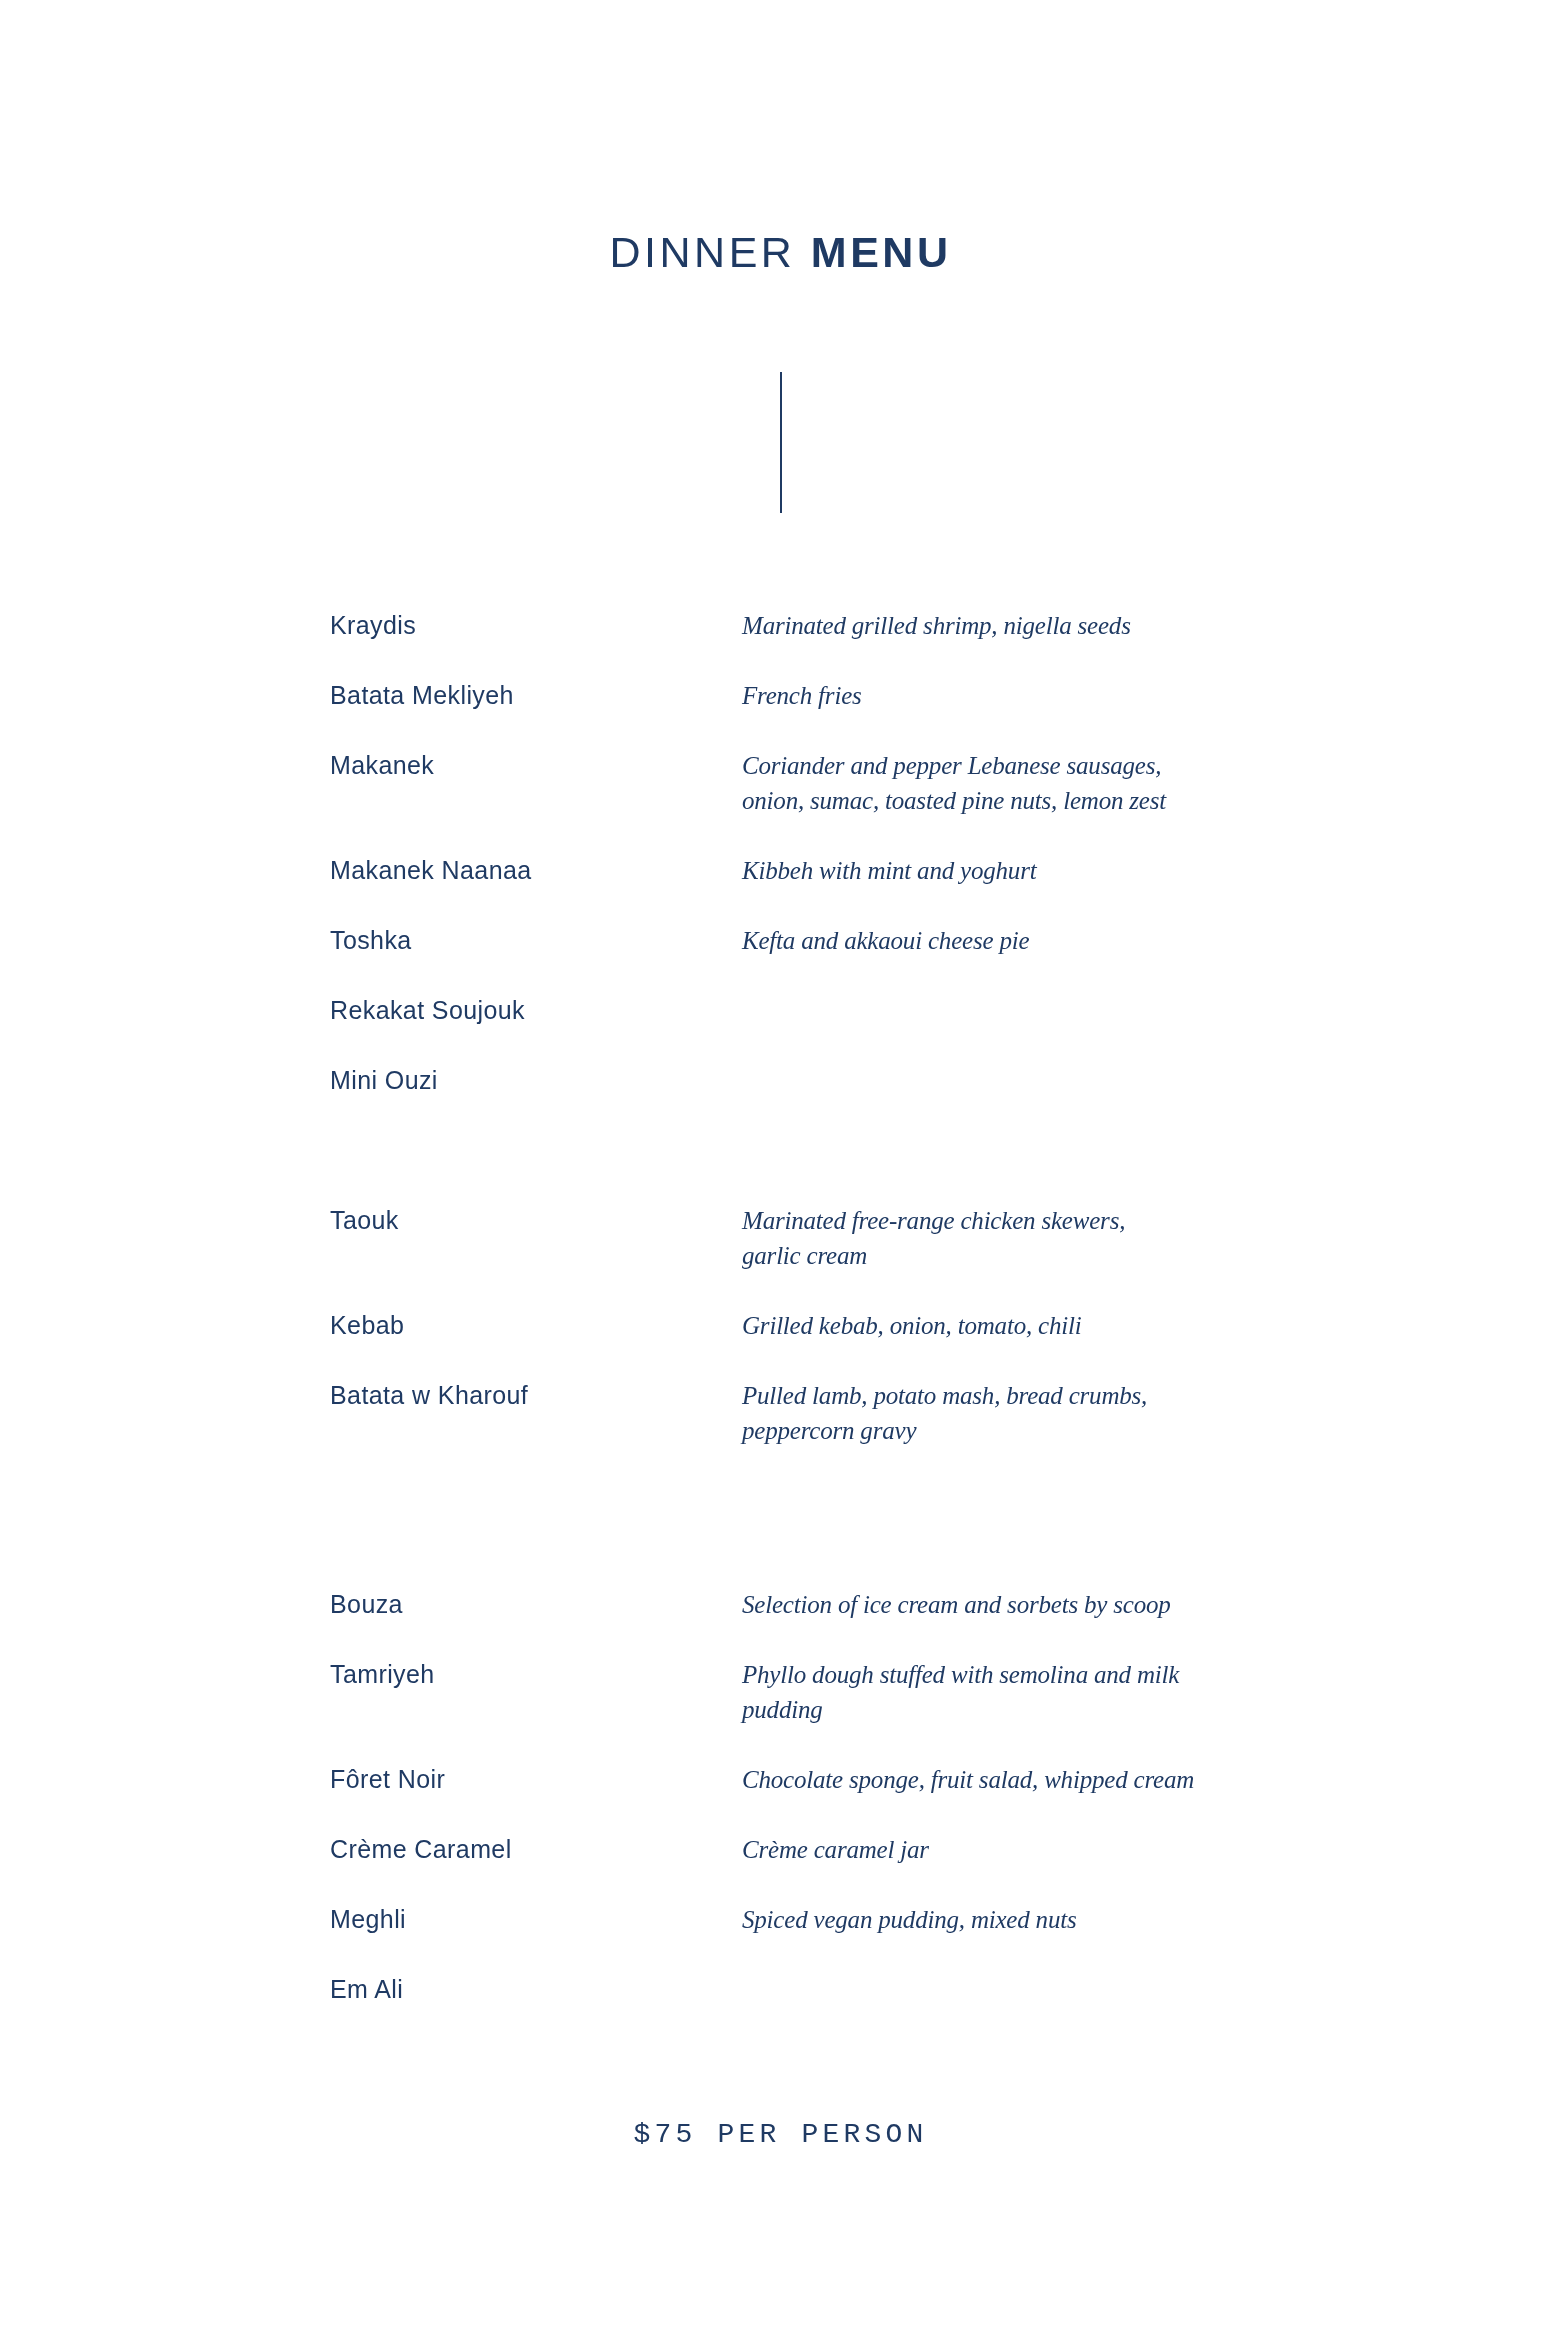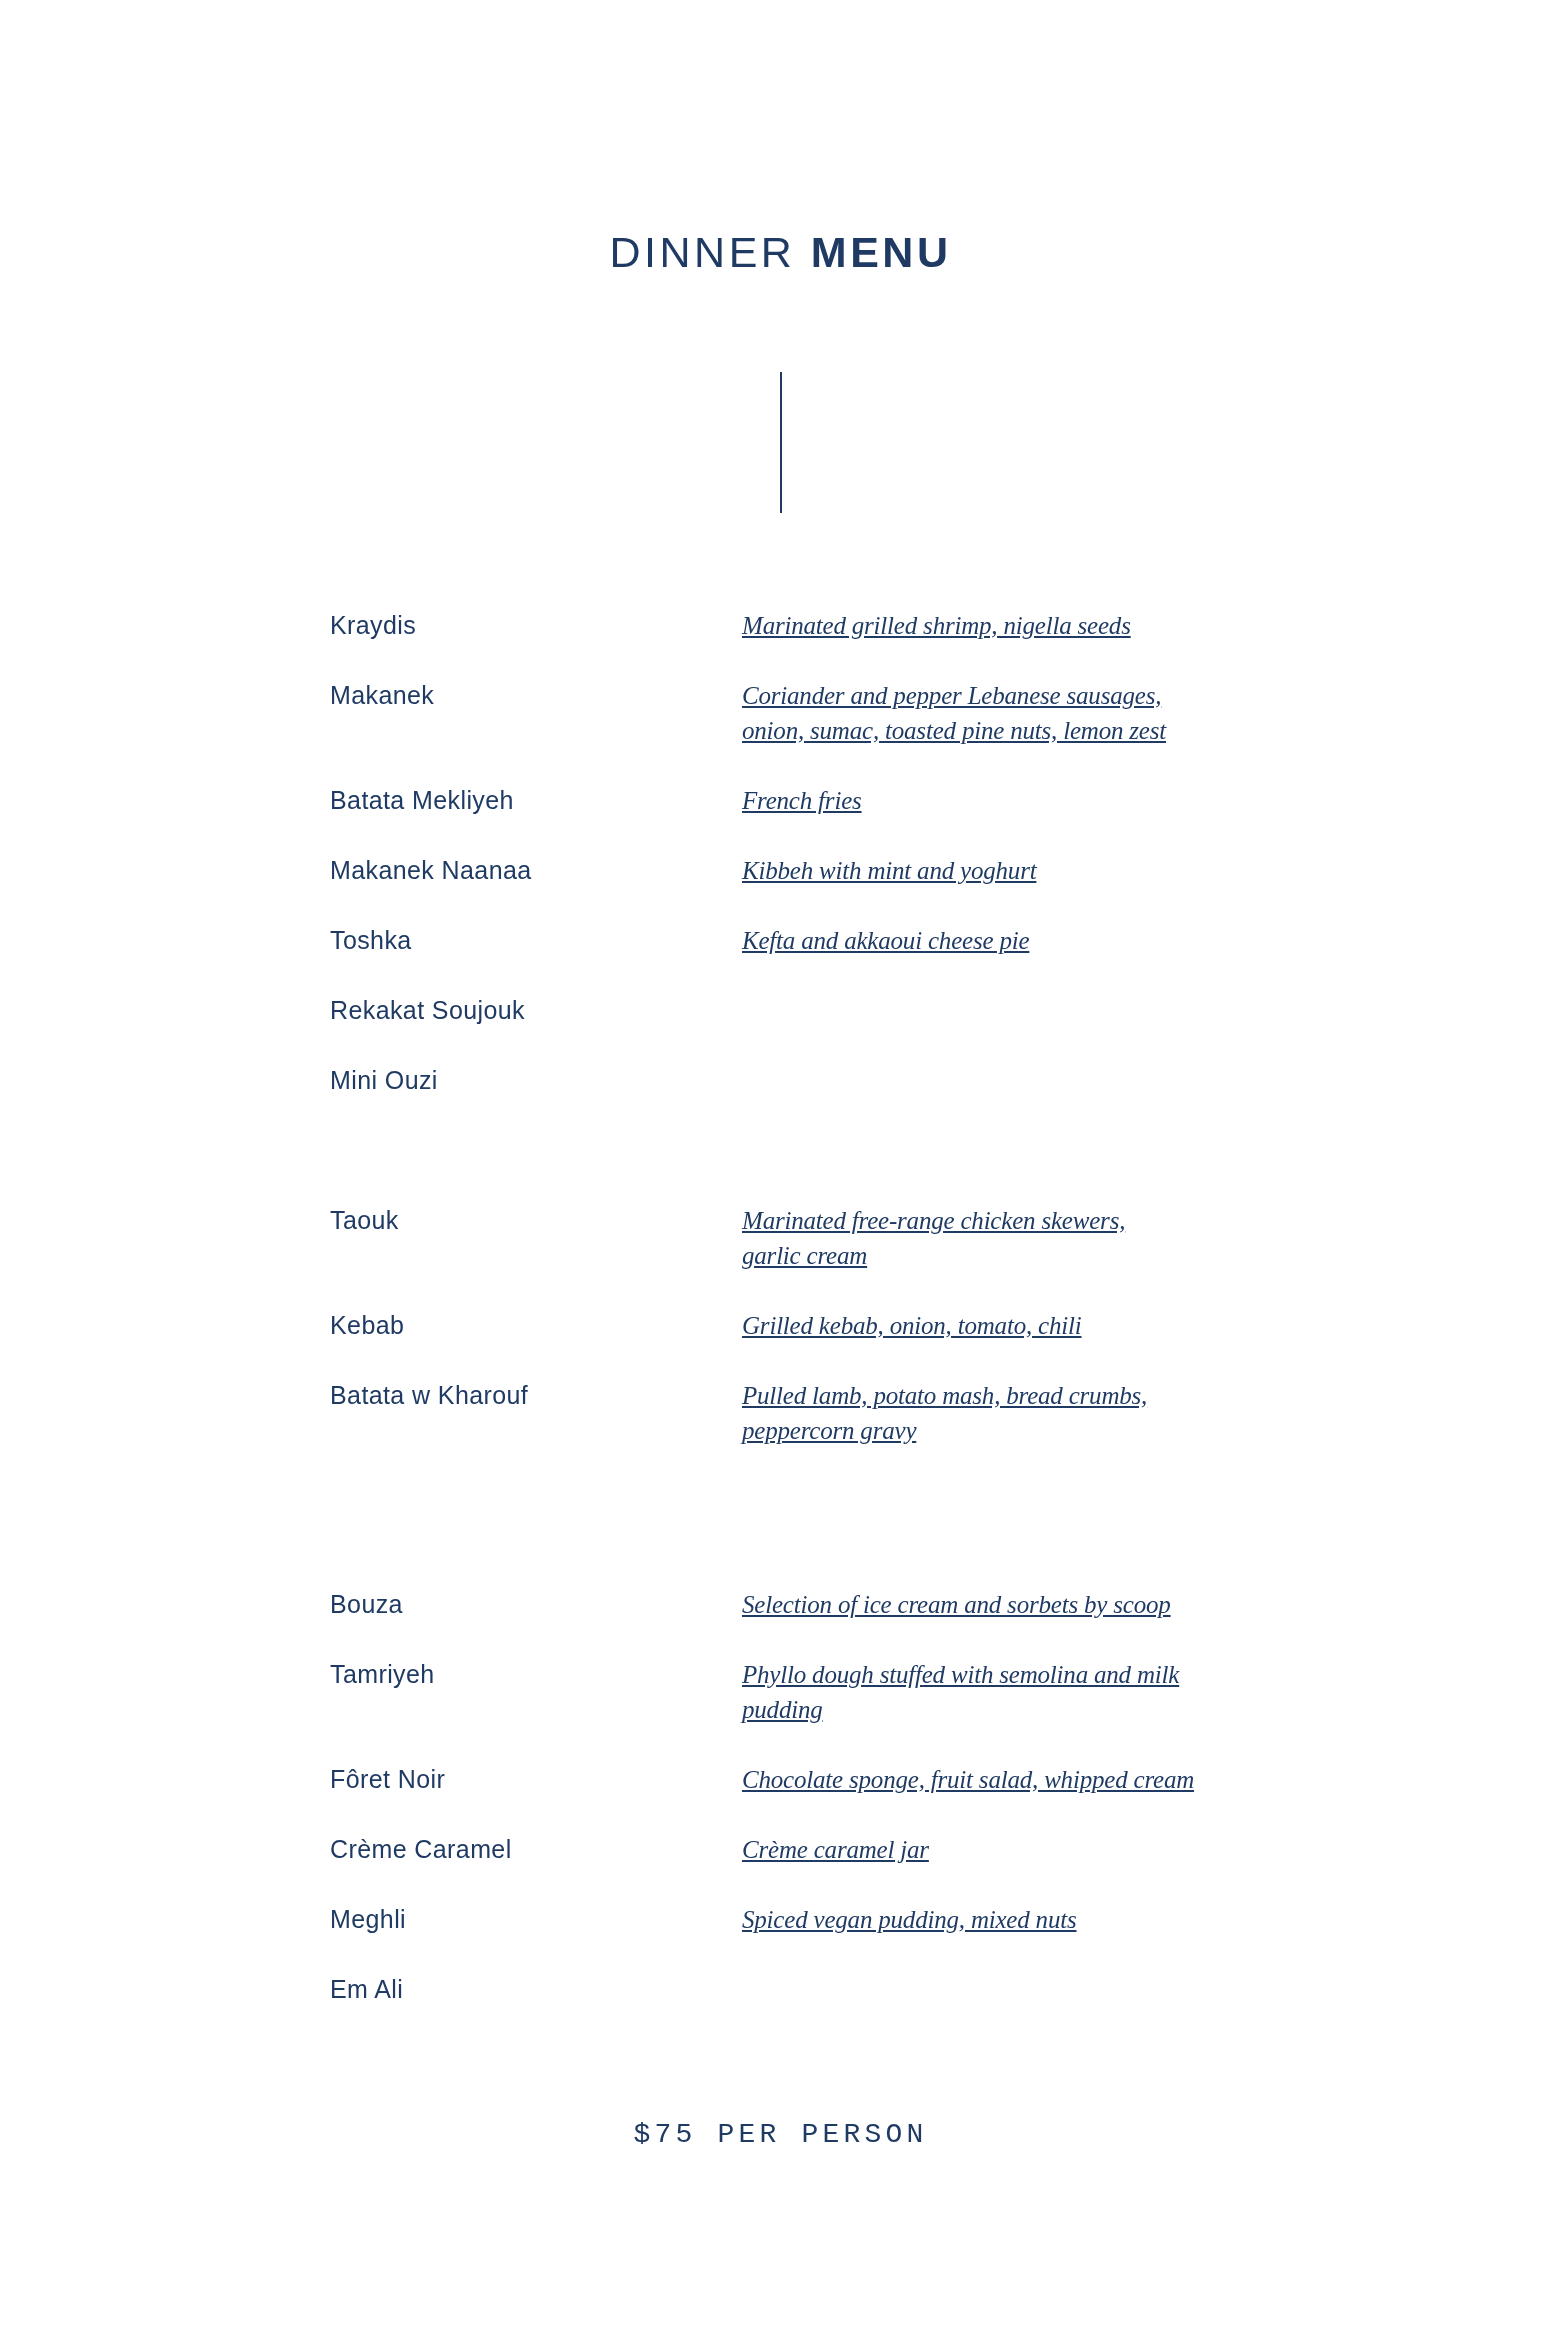--- a/index.html
+++ b/index.html
@@ -22,21 +22,21 @@
   .row .name {
     position: absolute; left: 330px; top: 0;
     font-family: "Liberation Sans", sans-serif; font-size: 25px; line-height: 35px;
     letter-spacing: 0.4px; white-space: nowrap;
   }
   .row .desc {
     margin-left: 742px; min-height: 35px;
     font-family: "Liberation Serif", serif; font-style: italic; font-size: 25px; line-height: 35px;
     letter-spacing: -0.2px;
   }
-  .row .desc .line { display: block; white-space: nowrap; height: 35px; text-decoration: underline; }
+  .row .desc .line { display: block; white-space: nowrap; height: 35px; }
   .price {
     position: absolute; left: 0; width: 1561px; top: 2117px; text-align: center;
     font-family: Liberation Mono, monospace; font-size: 28px; line-height: 35px;
     letter-spacing: 4.2px; white-space: nowrap;
   }
 </style>
 </head>
 <body>
 
 <div class="title">
@@ -48,30 +48,30 @@
 
 <div class="menu">
   <div class="section s1">
       <div class="row">
         <div class="name">Kraydis</div>
         <div class="desc">
           <span class="line">Marinated grilled shrimp, nigella seeds</span>
         </div>
       </div>
       <div class="row">
+        <div class="name">Batata Mekliyeh</div>
+        <div class="desc">
+          <span class="line">French fries</span>
+        </div>
+      </div>
+      <div class="row">
         <div class="name">Makanek</div>
         <div class="desc">
           <span class="line">Coriander and pepper Lebanese sausages,</span>
           <span class="line">onion, sumac, toasted pine nuts, lemon zest</span>
-        </div>
-      </div>
-      <div class="row">
-        <div class="name">Batata Mekliyeh</div>
-        <div class="desc">
-          <span class="line">French fries</span>
         </div>
       </div>
       <div class="row">
         <div class="name">Makanek Naanaa</div>
         <div class="desc">
           <span class="line">Kibbeh with mint and yoghurt</span>
         </div>
       </div>
       <div class="row">
         <div class="name">Toshka</div>

